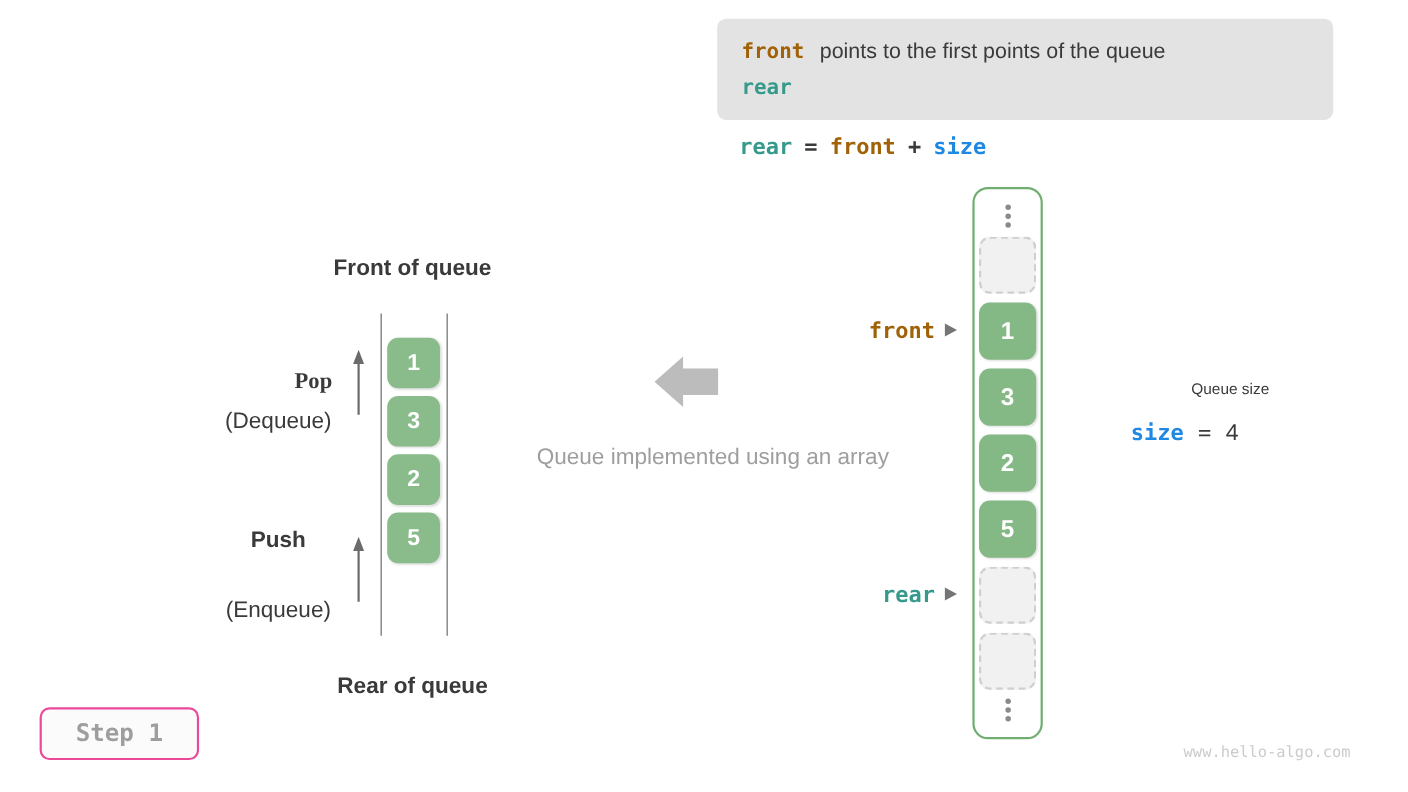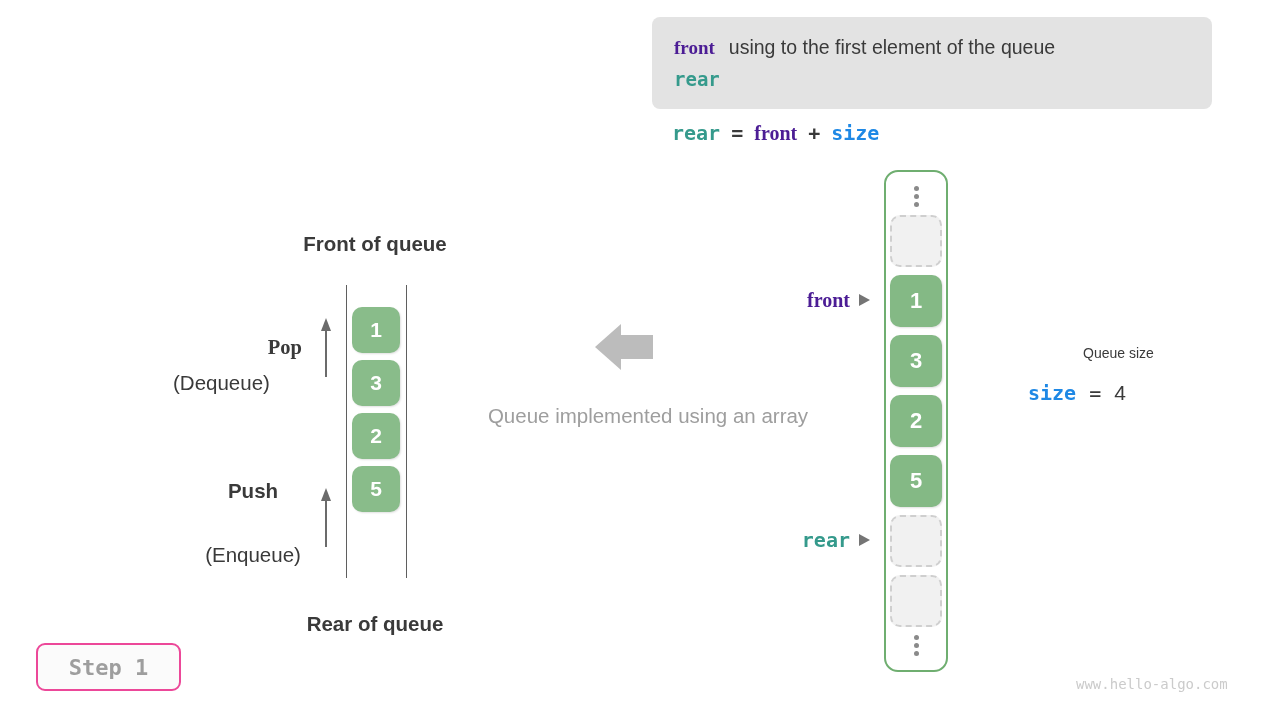--- a/index.html
+++ b/index.html
@@ -6,21 +6,21 @@
   .canvas {
     position: relative;
     width: 1280px;
     height: 720px;
     background: #ffffff;
     font-family: "Liberation Sans", sans-serif;
     color: #3a3a3a;
     overflow: hidden;
   }
   .code { font-family: "DejaVu Sans Mono", monospace; font-weight: bold; }
-  .orange { color: #4c1d95; font-family: Liberation Serif, serif; }
+  .orange { color: #a16207; }
   .teal   { color: #359a8c; text-align: center; }
   .blue   { color: #1e88e5; }
   .dark   { color: #3a3a3a; }
 
   
   .info-box {
     position: absolute; left: 652px; top: 17px; width: 560px; height: 92px;
     background: #e3e3e3; border-radius: 8px;
     display: flex; flex-direction: column; justify-content: center;
     gap: 9px; padding-left: 22px; box-sizing: border-box;
@@ -34,21 +34,21 @@
     display: flex; align-items: baseline; gap: 11px;
     font-family: "DejaVu Sans Mono", monospace; font-weight: bold; font-size: 20px;
   }
 
   
   .label-bold { font-weight: bold; font-size: 20.5px; color: #3a3a3a; }
   .label-reg  { font-size: 20.5px; color: #3a3a3a; }
   .front-of-queue { position: absolute; left: 295px; top: 232px; width: 160px; text-align: center; }
   .rear-of-queue  { position: absolute; left: 295px; top: 612px; width: 160px; text-align: center; }
   .pop-label      { position: absolute; left: 182px; top: 336px; width: 120px; text-align: right; font-family: Liberation Serif, serif; }
-  .dequeue-label  { position: absolute; left: 173px; top: 371px; width: 160px; }
+  .dequeue-label  { position: absolute; left: 173px; top: 371px; width: 160px; text-align: center; }
   .push-label     { position: absolute; left: 193px; top: 479px; width: 120px; text-align: center; }
   .enqueue-label  { position: absolute; left: 173px; top: 543px; width: 160px; text-align: center; }
 
   .channel-line {
     position: absolute; top: 285px; height: 293px; width: 0;
     border-left: 1.5px solid #5f5f5f;
   }
   .channel-left  { left: 346px; }
   .channel-right { left: 406px; }
 
@@ -136,21 +136,21 @@
   }
 </style>
 </head>
 <body>
 
 <div class="canvas">
 
   <div class="info-box">
     <div class="info-line">
       <span class="code orange">front</span>
-      <span class="dark">using to the first element of the queue</span>
+      <span class="dark">points to the first points of the queue</span>
     </div>
     <div class="info-line">
       <span class="code teal">rear</span>
     </div>
   </div>
 
   <div class="formula">
     <span class="teal">rear</span>
     <span class="dark">=</span>
     <span class="orange">front</span>

